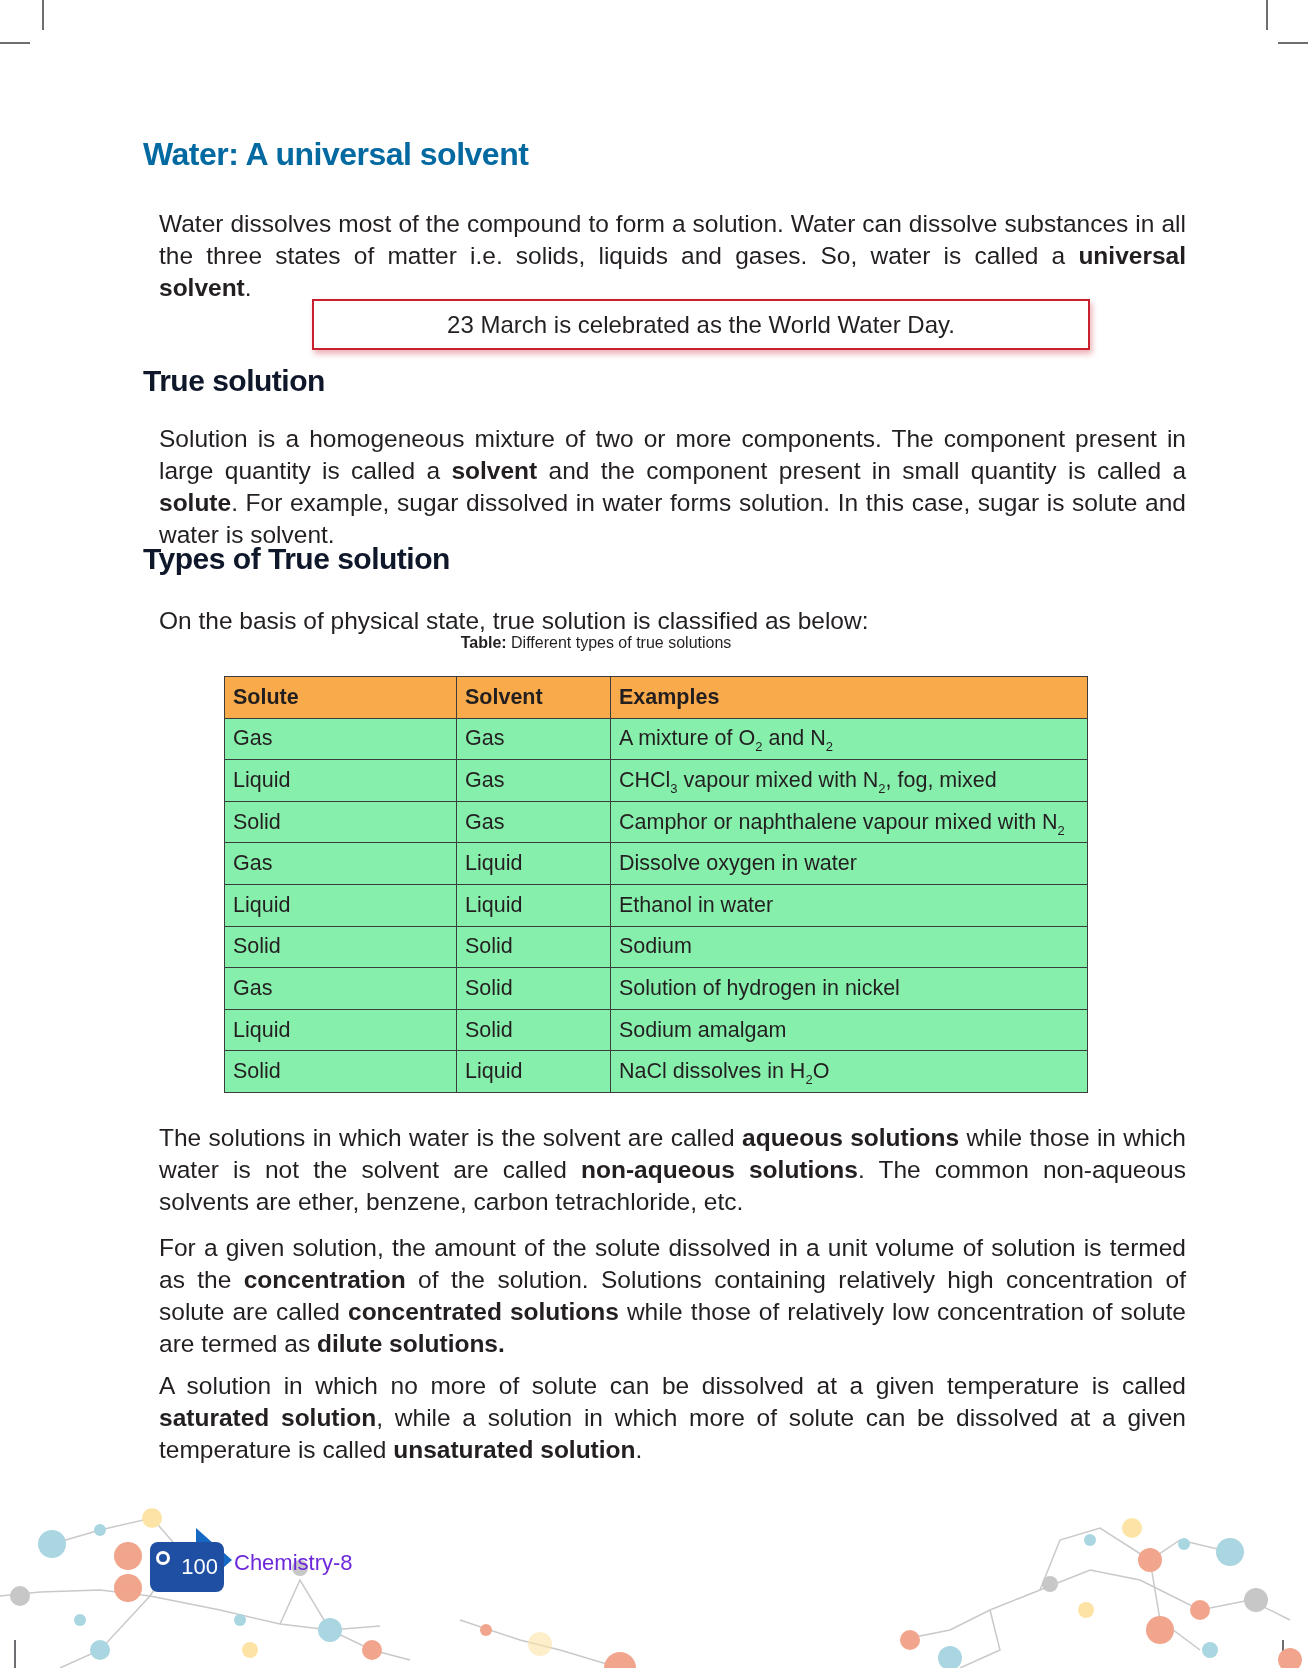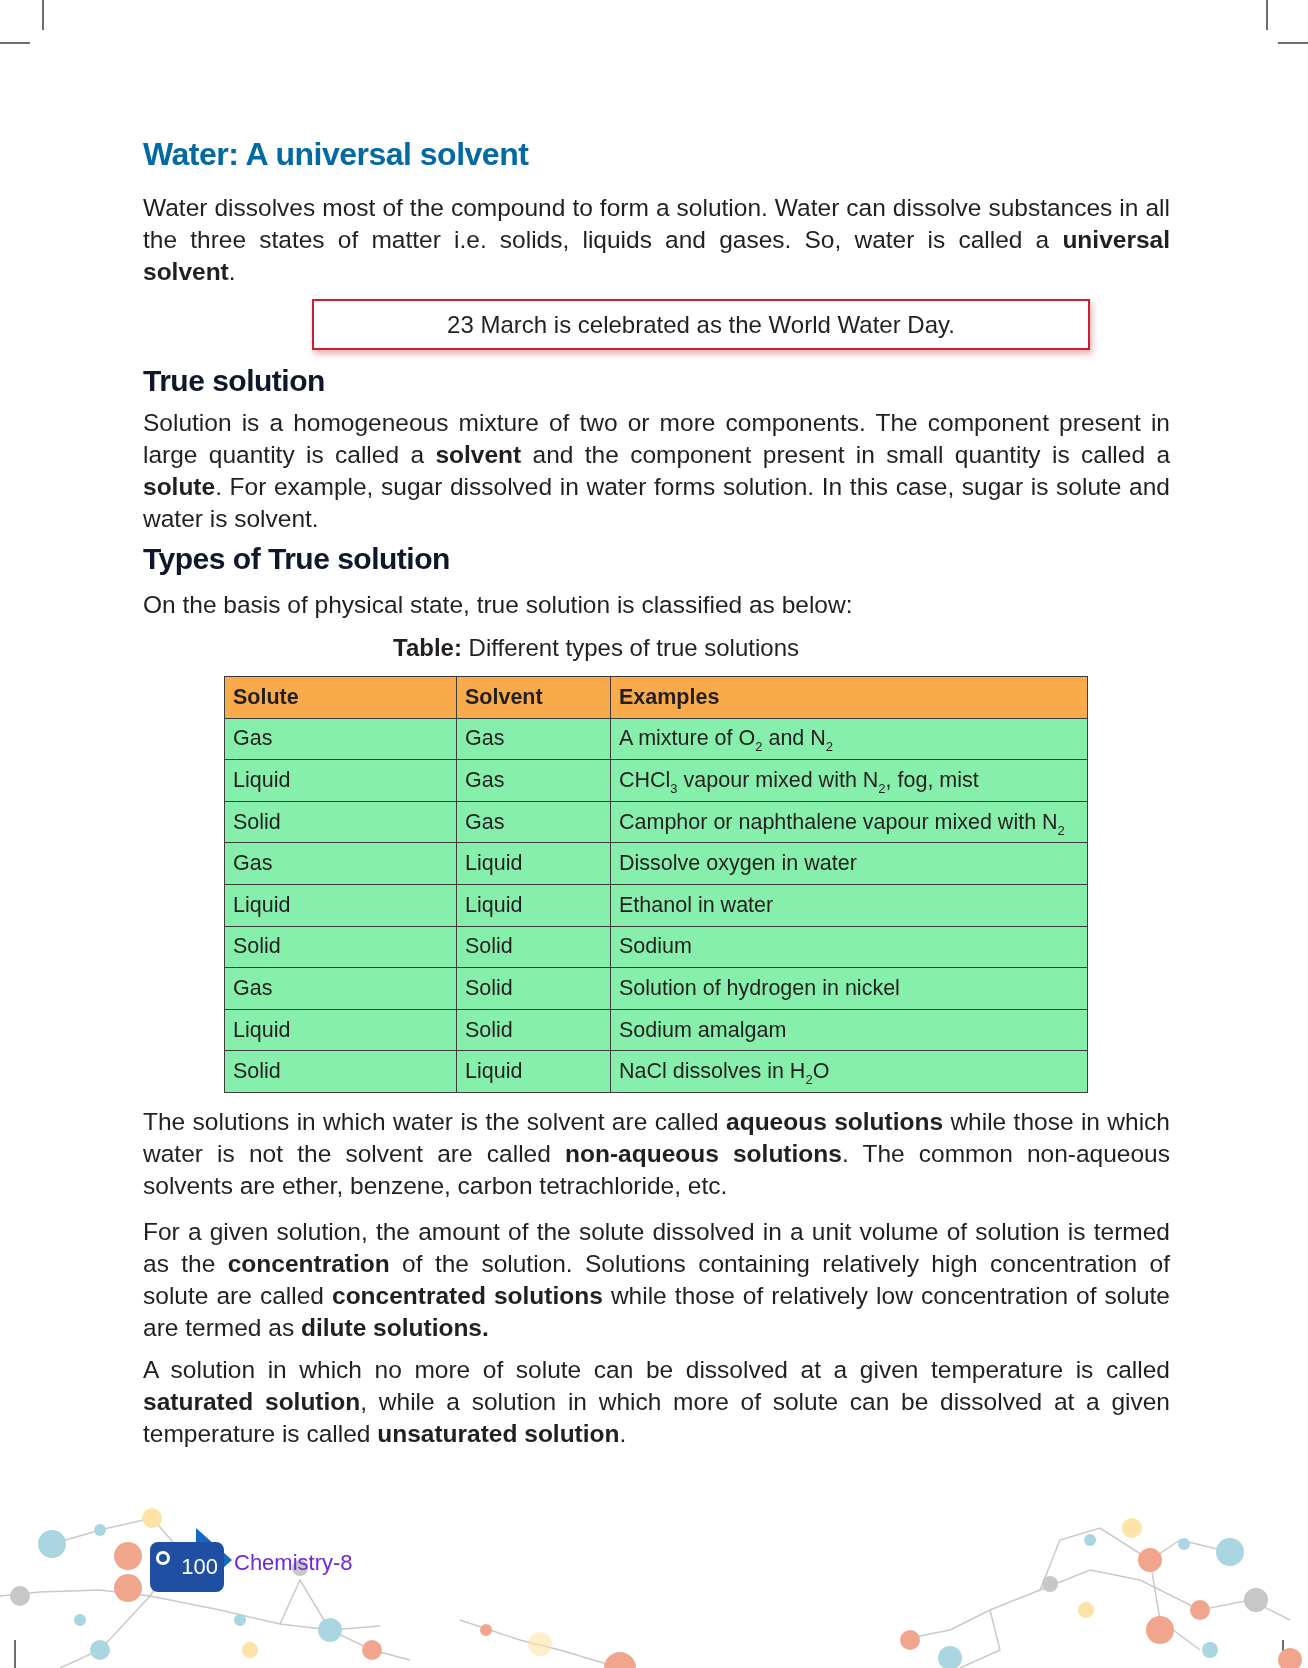--- a/index.html
+++ b/index.html
@@ -1,25 +1,25 @@
 <!DOCTYPE html>
 <html><head>
 <meta charset="utf-8">
 <style>
   html, body { margin:0; padding:0; }
   body { width:1308px; height:1668px; position:relative; background:#ffffff; overflow:hidden;
          font-family:"Liberation Sans", sans-serif; color:#231f20; }
   .crop { position:absolute; background:#6d6e71; }
   .h-red { position:absolute; left:143px; top:136px; margin:0; font-size:32px; font-weight:bold; color:#0369a1; letter-spacing:-0.5px; }
   .h-teal { position:absolute; left:143px; margin:0; font-size:30px; font-weight:bold; color:#0f172a; letter-spacing:-0.5px; }
-  .para { position:absolute; left:143px; width:1027px; margin:0; font-size:24.5px; line-height:32px; text-align:justify; }
+  .para { position:absolute; left:143px; width:1027px; margin:16px; font-size:24.5px; line-height:32px; text-align:justify; }
   .para b { font-weight:bold; }
   .note-box { position:absolute; left:268px; top:299px; width:774px; height:47px; border:2px solid #c8202f;
               box-shadow: 2px 4px 6px rgba(200,32,47,0.35); background:#fff; display:flex; align-items:center; justify-content:center; font-size:24px;margin-left:44px; }
-  .caption { position:absolute; left:0; width:1192px; top:634px; text-align:center; font-size:24px; }
+  .caption { position:absolute; left:0; width:1192px; top:634px; text-align:center; font-size:16px; }
   table { position:absolute; left:224px; top:676px; width:864px; border-collapse:collapse; font-size:21.5px; }
   th, td { border:1.5px solid #3c3c3c; text-align:left; padding:0 8px; height:40.6px; }
   th { background:#f9aa4a; font-weight:bold; }
   td { background:#86efac; }
   sub { font-size:13px; vertical-align:-6px; line-height:0; }
   .footer { position:absolute; left:0; top:1500px; width:1308px; height:168px; }
   .page-badge { position:absolute; left:150px; top:1542px; width:74px; height:50px; background:#1e4fa3; border-radius:8px;
                 color:#fff; font-size:22px; display:flex; align-items:center; justify-content:flex-end; padding-right:6px; box-sizing:border-box; }
   .page-badge .swirl { position:absolute; left:6px; top:9px; width:14px; height:14px; border:3px solid #fff; border-radius:50%; box-sizing:border-box; }
   .badge-arrow { position:absolute; left:196px; top:1528px; width:0; height:0; border-top:32px solid transparent; border-bottom:32px solid transparent; border-left:36px solid #1569c4; }
@@ -68,21 +68,21 @@
   </thead>
   <tbody id="tbody">
       <tr>
         <td>Gas</td>
         <td>Gas</td>
         <td><span>A mixture of O</span><sub>2</sub><span> and N</span><sub>2</sub></td>
       </tr>
       <tr>
         <td>Liquid</td>
         <td>Gas</td>
-        <td><span>CHCl</span><sub>3</sub><span> vapour mixed with N</span><sub>2</sub><span>, fog, mist</span></td>
+        <td><span>CHCl</span><sub>3</sub><span> vapour mixed with N</span><sub>2</sub><span>, fog, mixed</span></td>
       </tr>
       <tr>
         <td>Solid</td>
         <td>Gas</td>
         <td><span>Camphor or naphthalene vapour mixed with N</span><sub>2</sub></td>
       </tr>
       <tr>
         <td>Gas</td>
         <td>Liquid</td>
         <td><span>Dissolve oxygen in water</span></td>

